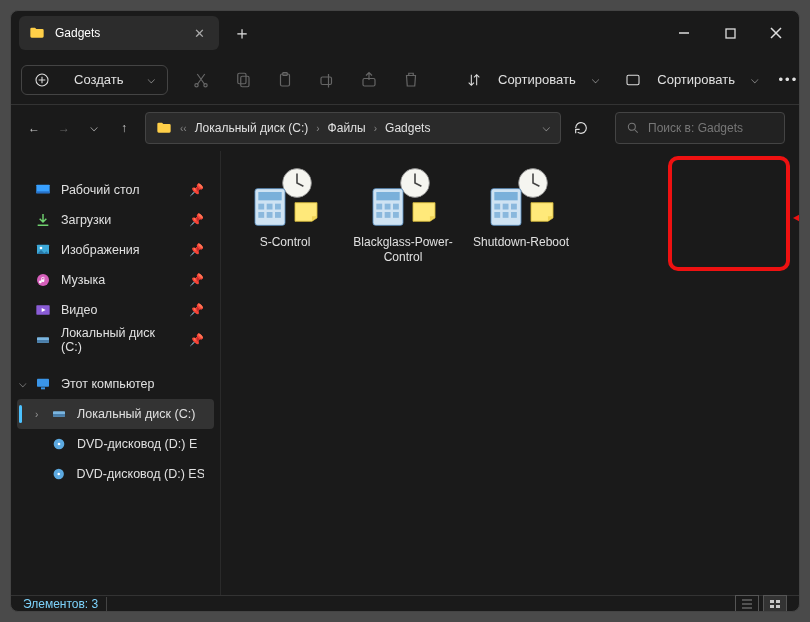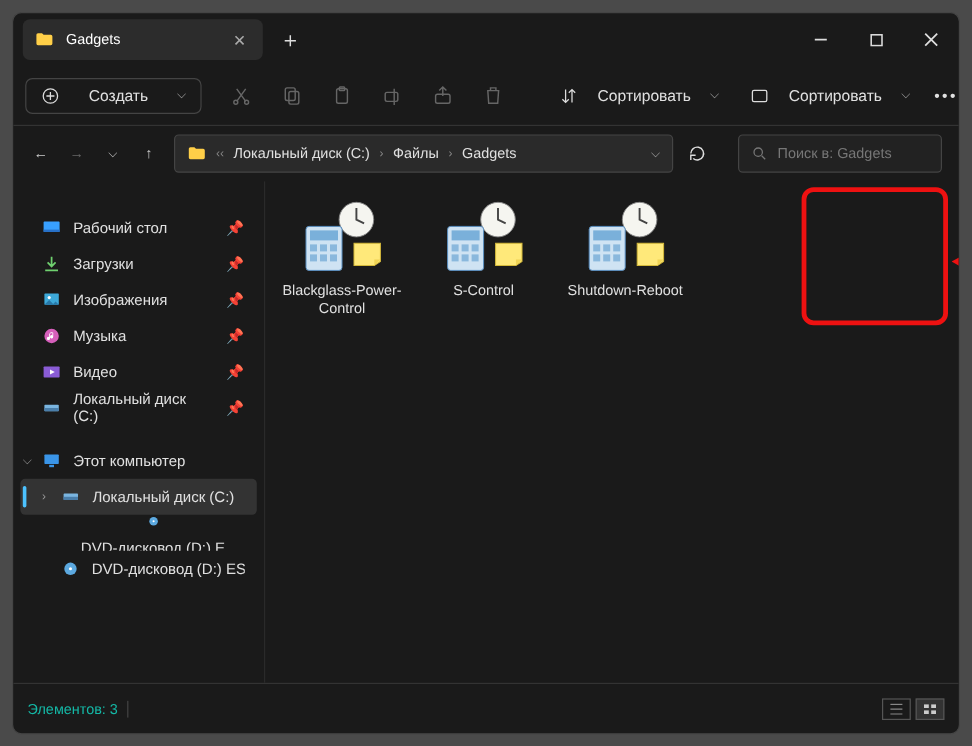--- a/index.html
+++ b/index.html
@@ -67,21 +67,21 @@
 .file {
   width:104px; display:flex; flex-direction:column; align-items:center; text-align:center;
 }
 .icon-wrap { width:64px; height:56px; position:relative; margin-bottom:8px;}
 .clock { position:absolute; right:4px; top:-4px; width:32px;height:32px;}
 .note { position:absolute; right:-2px; bottom:4px; width:26px; height:22px;}
 .calc { position:absolute; left:0px; bottom:0px; width:34px; height:40px;}
 .file-label { font-size:12px; line-height:1.25;}
 .highlight { border:4px solid #e11; border-radius:10px; position:absolute; left:447px; top:5px; width:122px; height:115px;}
 .arrow-ann { position:absolute; left:572px; top:52px; }
-.status { height:42px; border-top:1px solid #333; display:flex; align-items:center; padding:0 12px; font-size:12px; color:#14b8a6;}
+.status { height:16px; border-top:1px solid #333; display:flex; align-items:center; padding:0 12px; font-size:12px; color:#7dd3fc;}
 .vbtn { width:24px;height:18px;border:1px solid #555; margin-left:4px; display:flex;align-items:center;justify-content:center;}
 .status .vbtn:first-of-type{ margin-left:auto;}
 svg { display:block;}
 </style>
 </head>
 <body>
 
 <div class="window">
 
   <div class="titlebar">
@@ -273,21 +273,21 @@
         <span>Этот компьютер</span>
       </div>
       <div class="side-item sel" style="padding-left:34px;">
         <span class="exp" style="left:18px;">›</span>
         <svg width="16" height="16" viewBox="0 0 24 24">
             <rect x="3" y="8" width="18" height="8" rx="1" fill="#7ab5e0"></rect>
             <rect x="3" y="12" width="18" height="4" fill="#4a7eaa"></rect>
           </svg>
         <span style="white-space:nowrap;overflow:hidden;">Локальный диск (C:)</span>
       </div>
-      <div class="side-item" style="padding-left:34px;flex-direction:column;">
+      <div class="side-item" style="padding-left:34px;">
         <svg width="16" height="16" viewBox="0 0 24 24">
             <circle cx="12" cy="12" r="8" fill="#5ca9e0"></circle>
             <circle cx="12" cy="12" r="2" fill="#fff"></circle>
           </svg>
         <span style="white-space:nowrap;overflow:hidden;">DVD-дисковод (D:) E</span>
       </div>
       <div class="side-item" style="padding-left:34px;">
         <svg width="16" height="16" viewBox="0 0 24 24">
             <circle cx="12" cy="12" r="8" fill="#5ca9e0"></circle>
             <circle cx="12" cy="12" r="2" fill="#fff"></circle>
@@ -312,21 +312,21 @@
               <rect x="26" y="20" width="7" height="7" fill="#8ab8dd"></rect>
               <rect x="6" y="30" width="7" height="7" fill="#8ab8dd"></rect>
               <rect x="16" y="30" width="7" height="7" fill="#8ab8dd"></rect>
               <rect x="26" y="30" width="7" height="7" fill="#8ab8dd"></rect>
             </svg>
           <svg class="note" viewBox="0 0 30 26">
               <path d="M2 2h26v18l-6 4H2V2z" fill="#ffe97a" stroke="#d4b93a"></path>
               <path d="M22 24v-6h6" fill="#f0d454"></path>
             </svg>
         </div>
-        <span class="file-label">Blackglass-Power-Control</span>
+        <span class="file-label">S-Control</span>
       </div>
       <div class="file">
         <div class="icon-wrap">
           <svg class="clock" viewBox="0 0 40 40">
               <circle cx="20" cy="20" r="18" fill="#f5f5f0" stroke="#888"></circle>
               <path d="M20 8v12l8 4" stroke="#444" stroke-width="2" fill="none"></path>
             </svg>
           <svg class="calc" viewBox="0 0 40 48">
               <rect x="2" y="2" width="36" height="44" rx="3" fill="#cfe3f3" stroke="#5a8fc0"></rect>
               <rect x="6" y="6" width="28" height="10" fill="#7ab0da"></rect>
@@ -335,21 +335,21 @@
               <rect x="26" y="20" width="7" height="7" fill="#8ab8dd"></rect>
               <rect x="6" y="30" width="7" height="7" fill="#8ab8dd"></rect>
               <rect x="16" y="30" width="7" height="7" fill="#8ab8dd"></rect>
               <rect x="26" y="30" width="7" height="7" fill="#8ab8dd"></rect>
             </svg>
           <svg class="note" viewBox="0 0 30 26">
               <path d="M2 2h26v18l-6 4H2V2z" fill="#ffe97a" stroke="#d4b93a"></path>
               <path d="M22 24v-6h6" fill="#f0d454"></path>
             </svg>
         </div>
-        <span class="file-label">S-Control</span>
+        <span class="file-label">Blackglass-Power-Control</span>
       </div>
       <div class="file">
         <div class="icon-wrap">
           <svg class="clock" viewBox="0 0 40 40">
               <circle cx="20" cy="20" r="18" fill="#f5f5f0" stroke="#888"></circle>
               <path d="M20 8v12l8 4" stroke="#444" stroke-width="2" fill="none"></path>
             </svg>
           <svg class="calc" viewBox="0 0 40 48">
               <rect x="2" y="2" width="36" height="44" rx="3" fill="#cfe3f3" stroke="#5a8fc0"></rect>
               <rect x="6" y="6" width="28" height="10" fill="#7ab0da"></rect>

